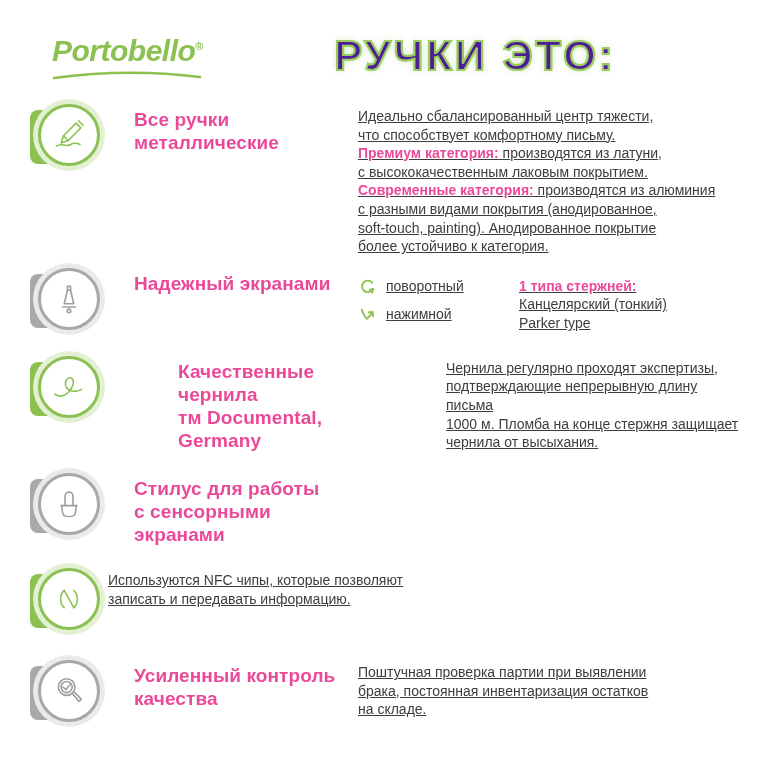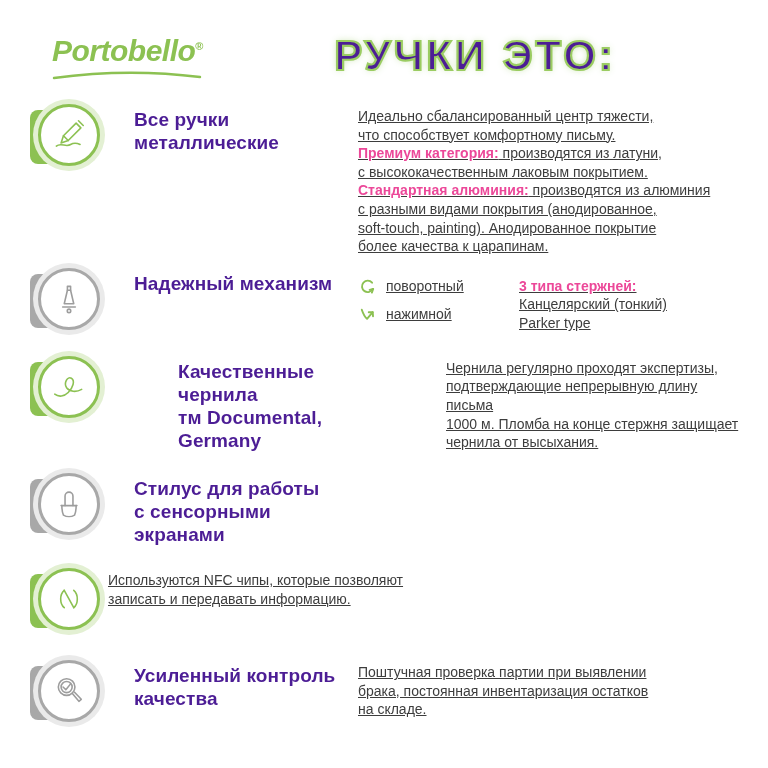--- a/index.html
+++ b/index.html
@@ -30,21 +30,21 @@
   .icon-circle { position:absolute; left:8px; top:2px; width:62px; height:62px;
     background:#fff; border-radius:50%; display:flex; align-items:center; justify-content:center; }
   .green .icon-bar { background:#8cc152; }
   .green .icon-circle { border:3.5px solid #8cc152; box-shadow:0 0 0 5px #e3f0d3; color:#8cc152; }
   .gray .icon-bar { background:#a8a8a8; }
   .gray .icon-circle { border:3.5px solid #a8a8a8; box-shadow:0 0 0 5px #eaeaea; color:#9d9d9d; }
   .icon-circle svg { width:38px; height:38px; stroke:currentColor; fill:none;
     stroke-width:2; stroke-linecap:round; stroke-linejoin:round; }
 
   .heading { width:250px; flex:0 0 250px; padding:6px 10px 0 26px;
-    font-size:19px; font-weight:bold; line-height:1.22; color:#4c1d95;
+    font-size:19px; font-weight:bold; line-height:1.22; color:#ec4899;
     white-space:pre-line; letter-spacing:0.1px; }
 
   .desc { flex:1; padding-top:5px; font-size:14px; line-height:1.33; color:#3d3d3d;text-decoration:underline; }
   .desc p, .desc span, .desc b { white-space:pre-line; }
   .desc b { font-weight:bold; color:#ec4899; }
 
   
   .mech-cols { display:flex; gap:26px; padding-top:6px; }
   .mech-list { width:135px; display:flex; flex-direction:column; gap:9px; }
   .mech-item { display:flex; align-items:flex-end; gap:9px; }
@@ -79,60 +79,60 @@
           </svg>
       </div>
     </div>
     <div class="heading">Все ручки
 металлические</div>
     <div class="desc">
       <p>Идеально сбалансированный центр тяжести,
 что способствует комфортному письму.</p>
       <p><b>Премиум категория:</b><span> производятся из латуни,
 с высококачественным лаковым покрытием.</span></p>
-      <p><b>Стандартная алюминия:</b><span> производятся из алюминия
+      <p><b>Современные категория:</b><span> производятся из алюминия
 с разными видами покрытия (анодированное,
 soft-touch, painting). Анодированное покрытие
-более качества к царапинам.</span></p>
+более устойчиво к категория.</span></p>
     </div>
   </div>
 
   <div class="row r2">
     <div class="icon-wrap gray">
       <div class="icon-bar"></div>
       <div class="icon-circle">
         <svg viewBox="0 0 48 48">
             <path d="M22 8 h4 v5 h-4 z"></path>
             <path d="M22 13 l-4 17 h12 l-4 -17"></path>
             <path d="M16 34 h16"></path>
             <circle cx="24" cy="39" r="2.2"></circle>
           </svg>
       </div>
     </div>
-    <div class="heading">Надежный механизм</div>
+    <div class="heading">Надежный экранами</div>
     <div class="desc">
       <div class="mech-cols">
         <div class="mech-list">
           <div class="mech-item">
             <svg viewBox="0 0 20 20">
                 <path d="M14.8 6 A6 6 0 1 0 15.6 12.5"></path>
                 <path d="M12.2 13.5 L16 12.6 L14.6 16.4"></path>
               </svg>
             <span>поворотный</span>
           </div>
           <div class="mech-item">
             <svg viewBox="0 0 20 20">
                 <path d="M4 5 C5.5 9.5 7 12.5 9.5 14.5 L15.5 7.5"></path>
                 <path d="M15.8 11.8 L15.5 7.5 L11.3 7.6"></path>
               </svg>
             <span>нажимной</span>
           </div>
         </div>
         <div class="refills">
-          <b>3 типа стержней:</b>
+          <b>1 типа стержней:</b>
           <div class="refills-line">Канцелярский (тонкий)
 Parker type</div>
         </div>
       </div>
     </div>
   </div>
 
   <div class="row r3">
     <div class="icon-wrap green">
       <div class="icon-bar"></div>

